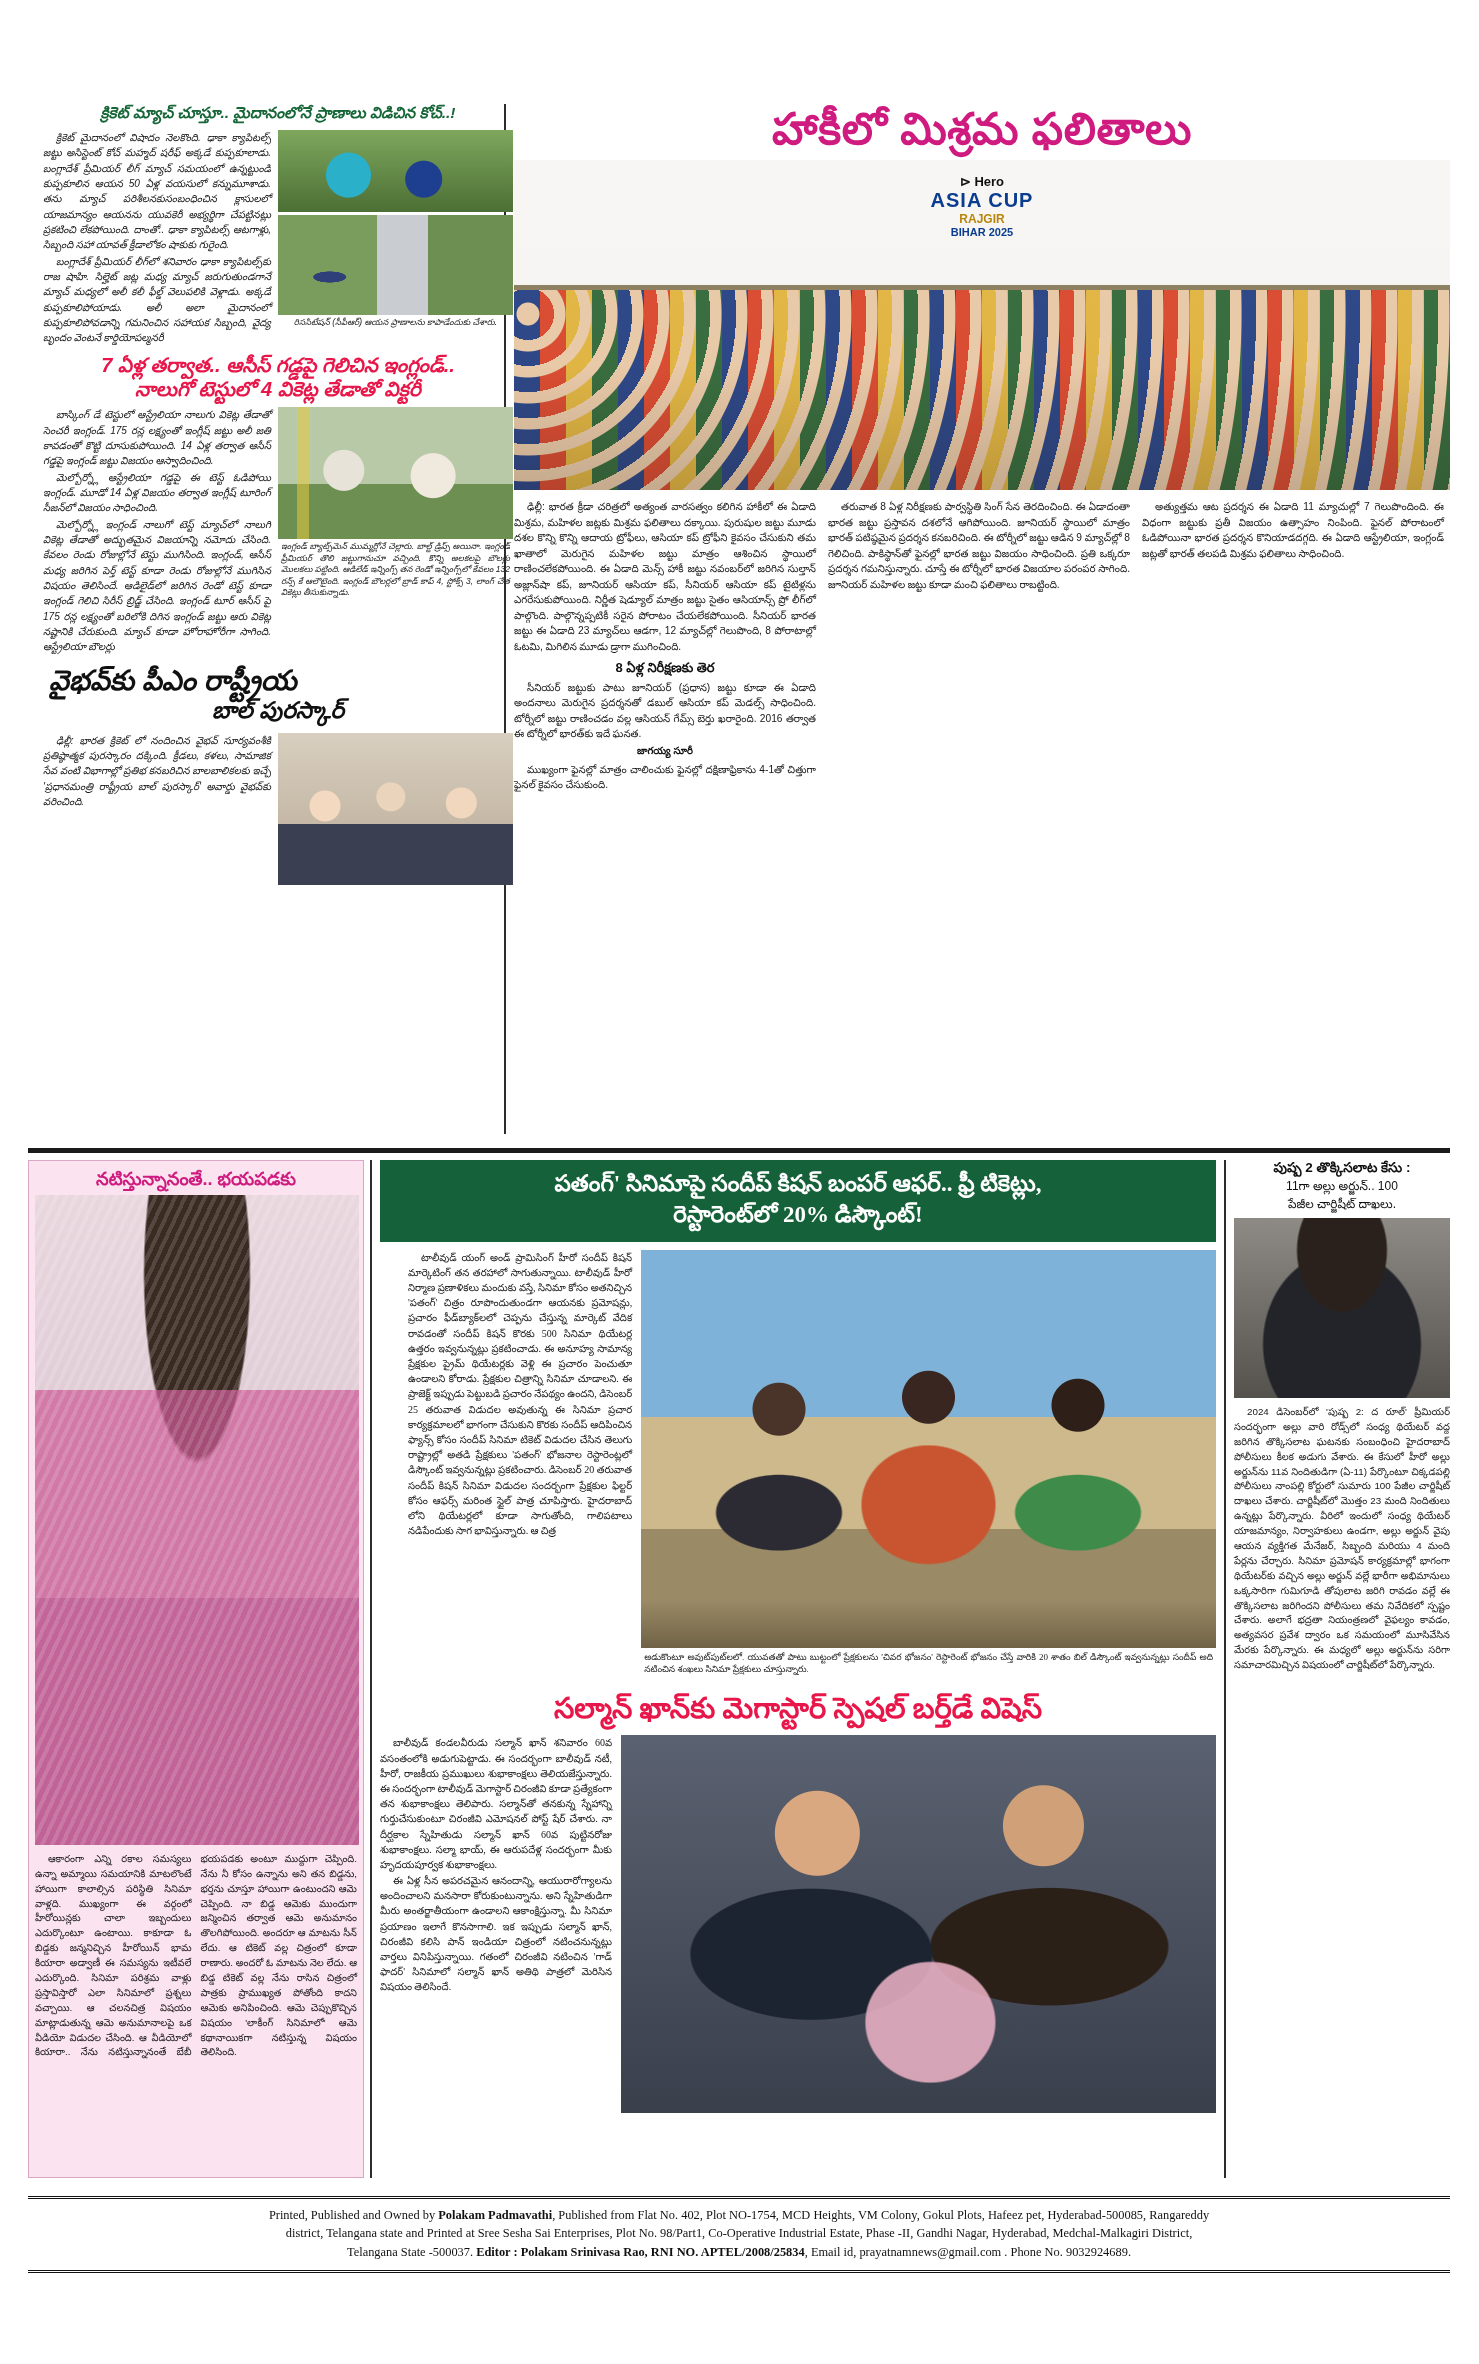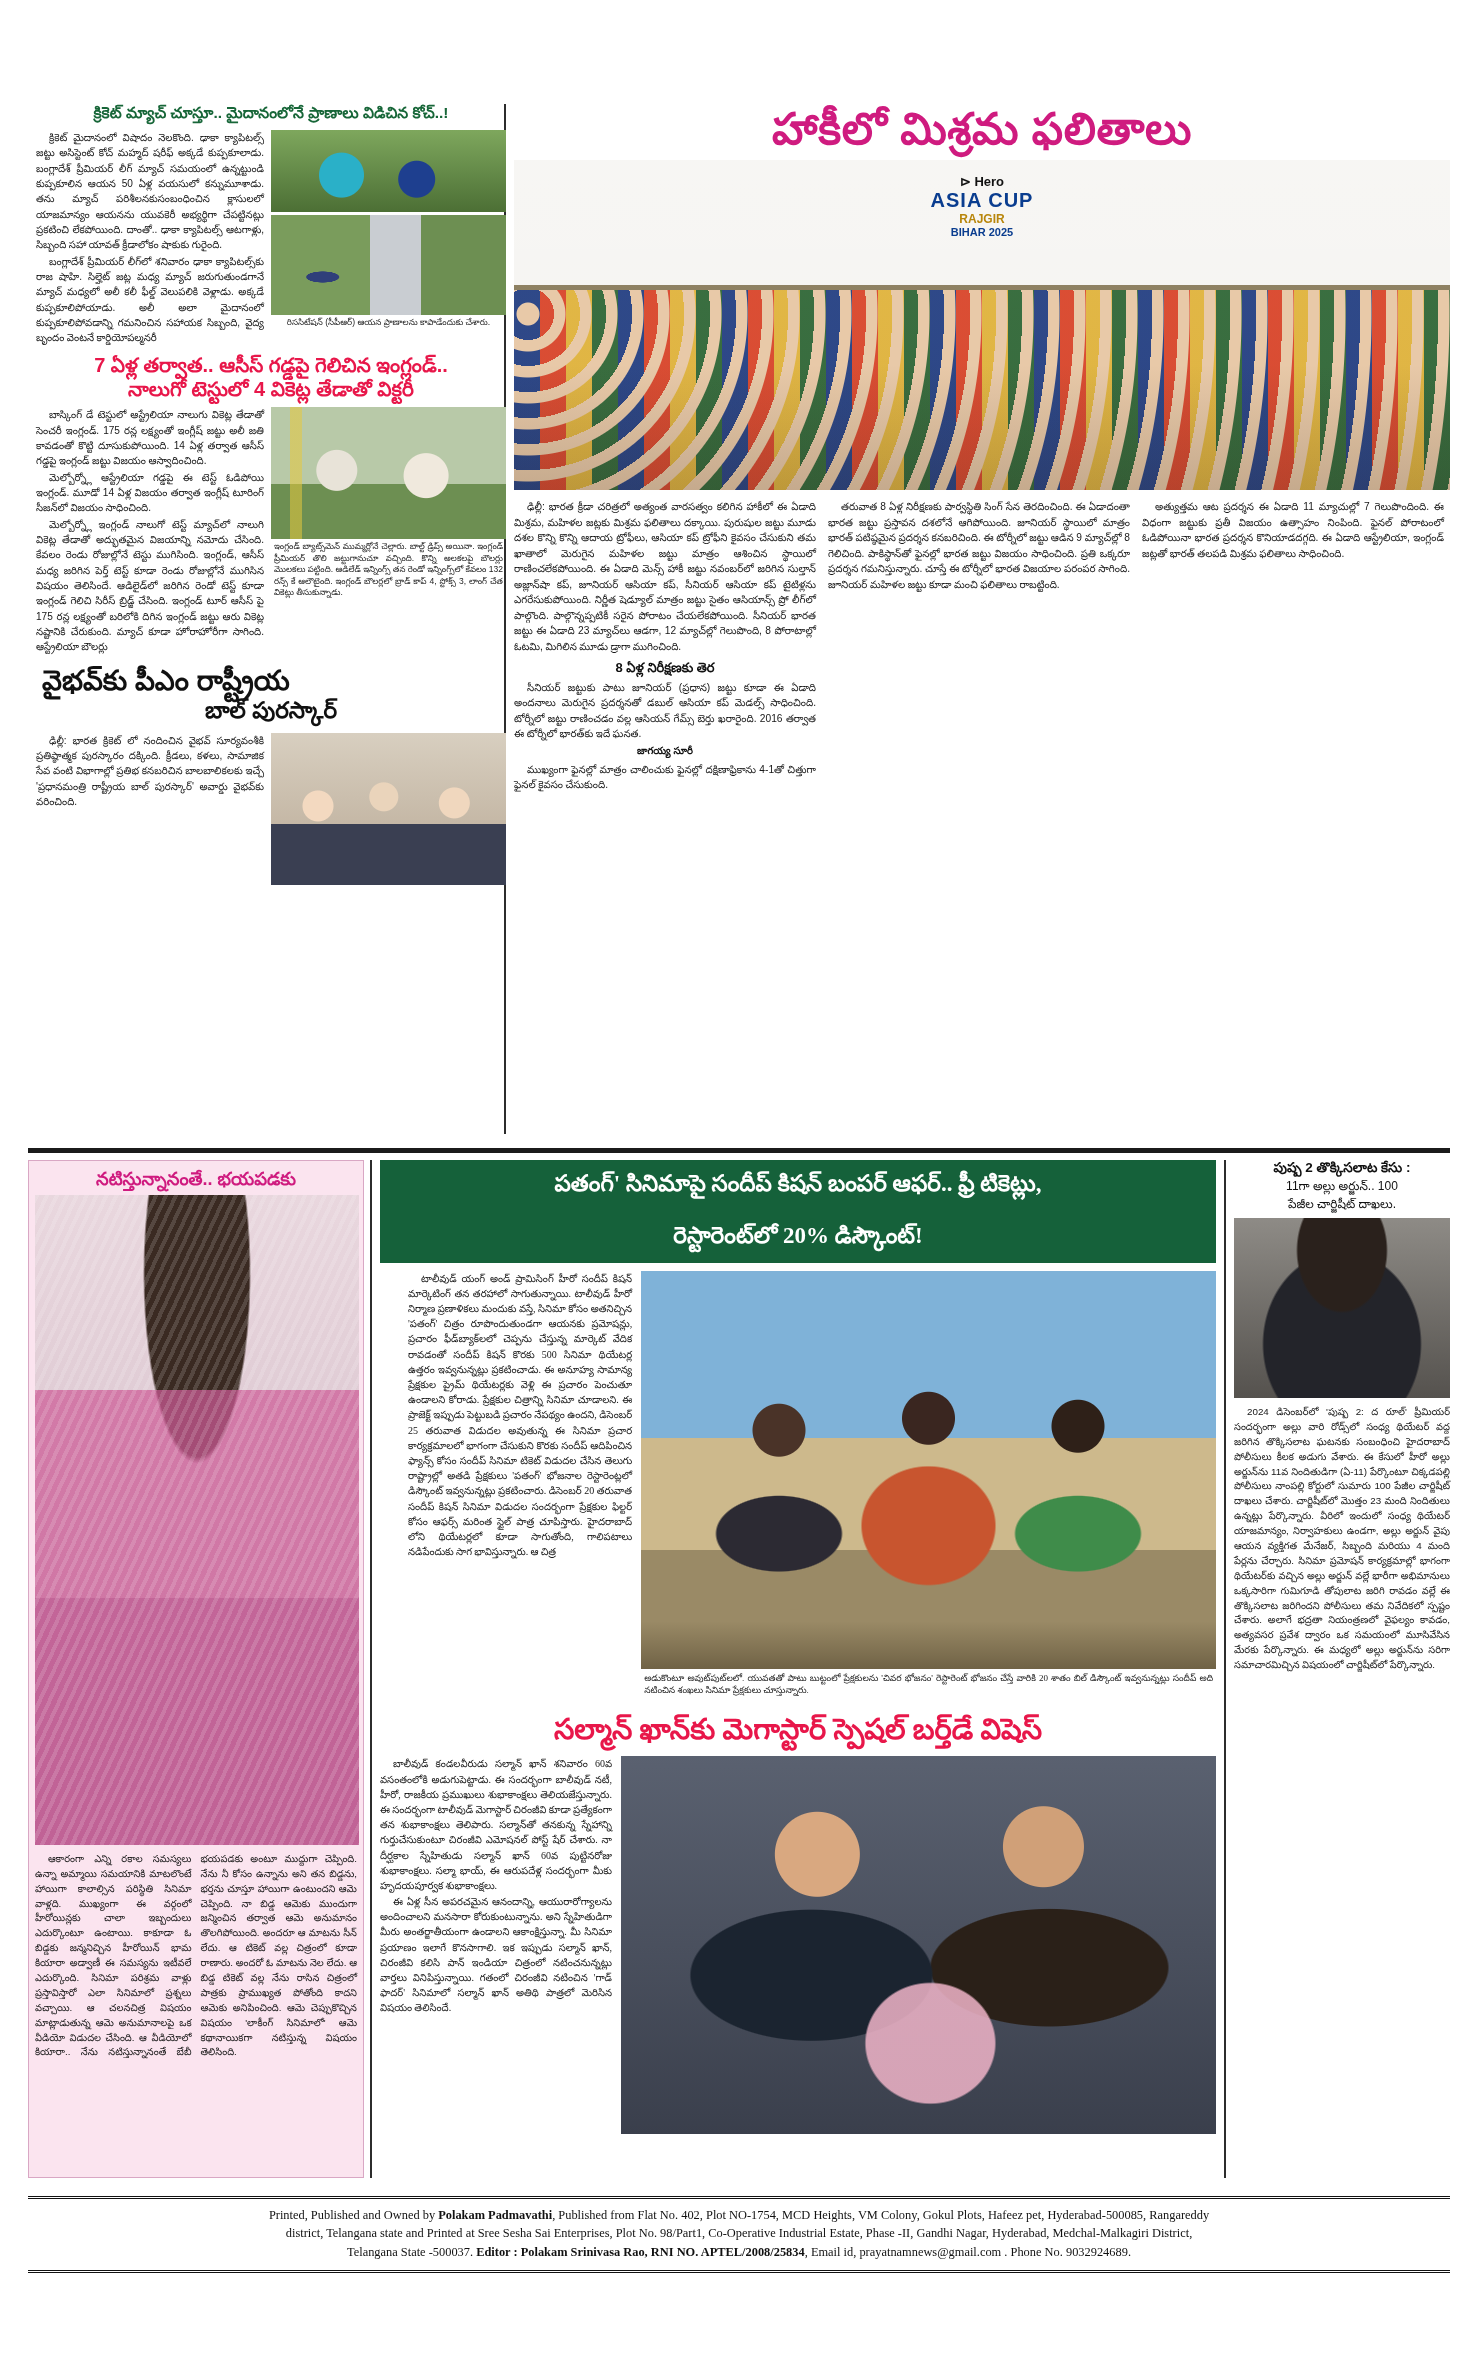--- a/index.html
+++ b/index.html
@@ -74,21 +74,21 @@
   }
   .byline { font-size: 10px; font-weight: bold; text-align: center; color:#111; margin: 3px 0;}
 
   
   .photo { position: relative; overflow: hidden; background: #c9ccd1; }
   .photo .ph-inner { position:absolute; inset:0; }
 
   
   .sec-top { position: absolute; left: 28px; top: 104px; width: 1422px; height: 1040px; }
 
-  .col-A { position: absolute; left: 8px; top: 0; width: 470px; }
+  .col-A { position: absolute; left: 15px; top: 0; width: 470px; font-style: italic; }
   .col-B { position: absolute; left: 486px; top: 0; width: 936px; }
 
   .divider-v {
     position: absolute; background: #2c2c2c;
   }
   .divider-h { position: absolute; background: #1b1b1b; }
 
   
   .sec-bot { position: absolute; left: 28px; top: 1160px; width: 1422px; height: 1020px; }
 
@@ -276,21 +276,21 @@
       </div>
     </div>
 
     <div class="divider-v" style="left:342px; top:0; width:2px; height:1018px;"></div>
     <div class="divider-v" style="left:1196px; top:0; width:2px; height:1018px;"></div>
 
     <div style="position:absolute; left:352px; top:0; width:836px;font-family:Liberation Serif, serif;">
 
       <div class="green-banner" style="font-size:23px;">
         <div>పతంగ్' సినిమాపై సందీప్ కిషన్ బంపర్ ఆఫర్.. ఫ్రీ టికెట్లు,</div>
-        <div style="margin-top:22px;">రెస్టారెంట్‌లో 20% డిస్కౌంట్!</div>
+        <div style="margin-top:1px;">రెస్టారెంట్‌లో 20% డిస్కౌంట్!</div>
       </div>
 
       <div style="display:flex; gap:9px; margin-top:8px;margin-left:28px;">
         <div style="width:232px;">
           <div class="body-txt" style="font-size:10px;">
             <p>టాలీవుడ్ యంగ్ అండ్ ప్రామిసింగ్ హీరో సందీప్ కిషన్ మార్కెటింగ్ తన తరహాలో సాగుతున్నాయి. టాలీవుడ్ హీరో నిర్మాణ ప్రణాళికలు మందుకు వస్తే, సినిమా కోసం అతనిచ్చిన 'పతంగ్' చిత్రం రూపొందుతుండగా ఆయనకు ప్రమోషన్లు, ప్రచారం ఫీడ్‌బ్యాక్‌లలో చెప్పను చేస్తున్న మార్కెట్ వేదిక రావడంతో సందీప్ కిషన్ కొరకు 500 సినిమా థియేటర్ల ఉత్తరం ఇవ్వనున్నట్లు ప్రకటించాడు. ఈ అనూహ్య సామాన్య ప్రేక్షకుల ప్రైమ్ థియేటర్లకు వెళ్లి ఈ ప్రచారం పెంచుతూ ఉండాలని కోరాడు. ప్రేక్షకుల చిత్రాన్ని సినిమా చూడాలని. ఈ ప్రాజెక్ట్ ఇప్పుడు పెట్టుబడి ప్రచారం నేపథ్యం ఉందని, డిసెంబర్ 25 తరువాత విడుదల అవుతున్న ఈ సినిమా ప్రచార కార్యక్రమాలలో భాగంగా చేసుకుని కొరకు సందీప్ ఆదిపించిన ఫ్యాన్స్ కోసం సందీప్ సినిమా టికెట్ విడుదల చేసిన తెలుగు రాష్ట్రాల్లో అతడి ప్రేక్షకులు 'పతంగ్' భోజనాల రెస్టారెంట్లలో డిస్కౌంట్ ఇవ్వనున్నట్లు ప్రకటించారు. డిసెంబర్ 20 తరువాత సందీప్ కిషన్ సినిమా విడుదల సందర్భంగా ప్రేక్షకుల ఫిల్టర్ కోసం ఆఫర్స్ మరింత స్టైల్ పాత్ర చూపిస్తారు. హైదరాబాద్ లోని థియేటర్లలో కూడా సాగుతోంది, గాలిపటాలు నడిపేందుకు సాగ భావిస్తున్నారు. ఆ చిత్ర</p>
           </div>
         </div>
         <div style="width:595px;">
           <div class="photo" style="height:398px;">

